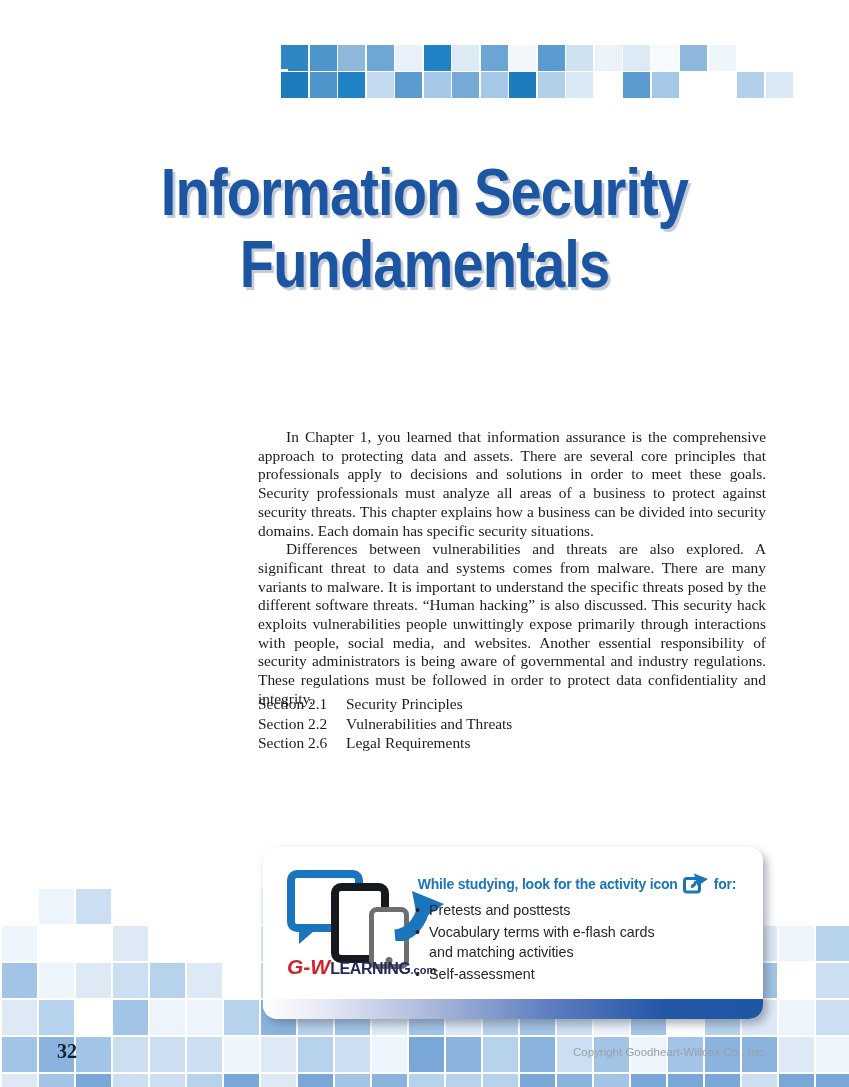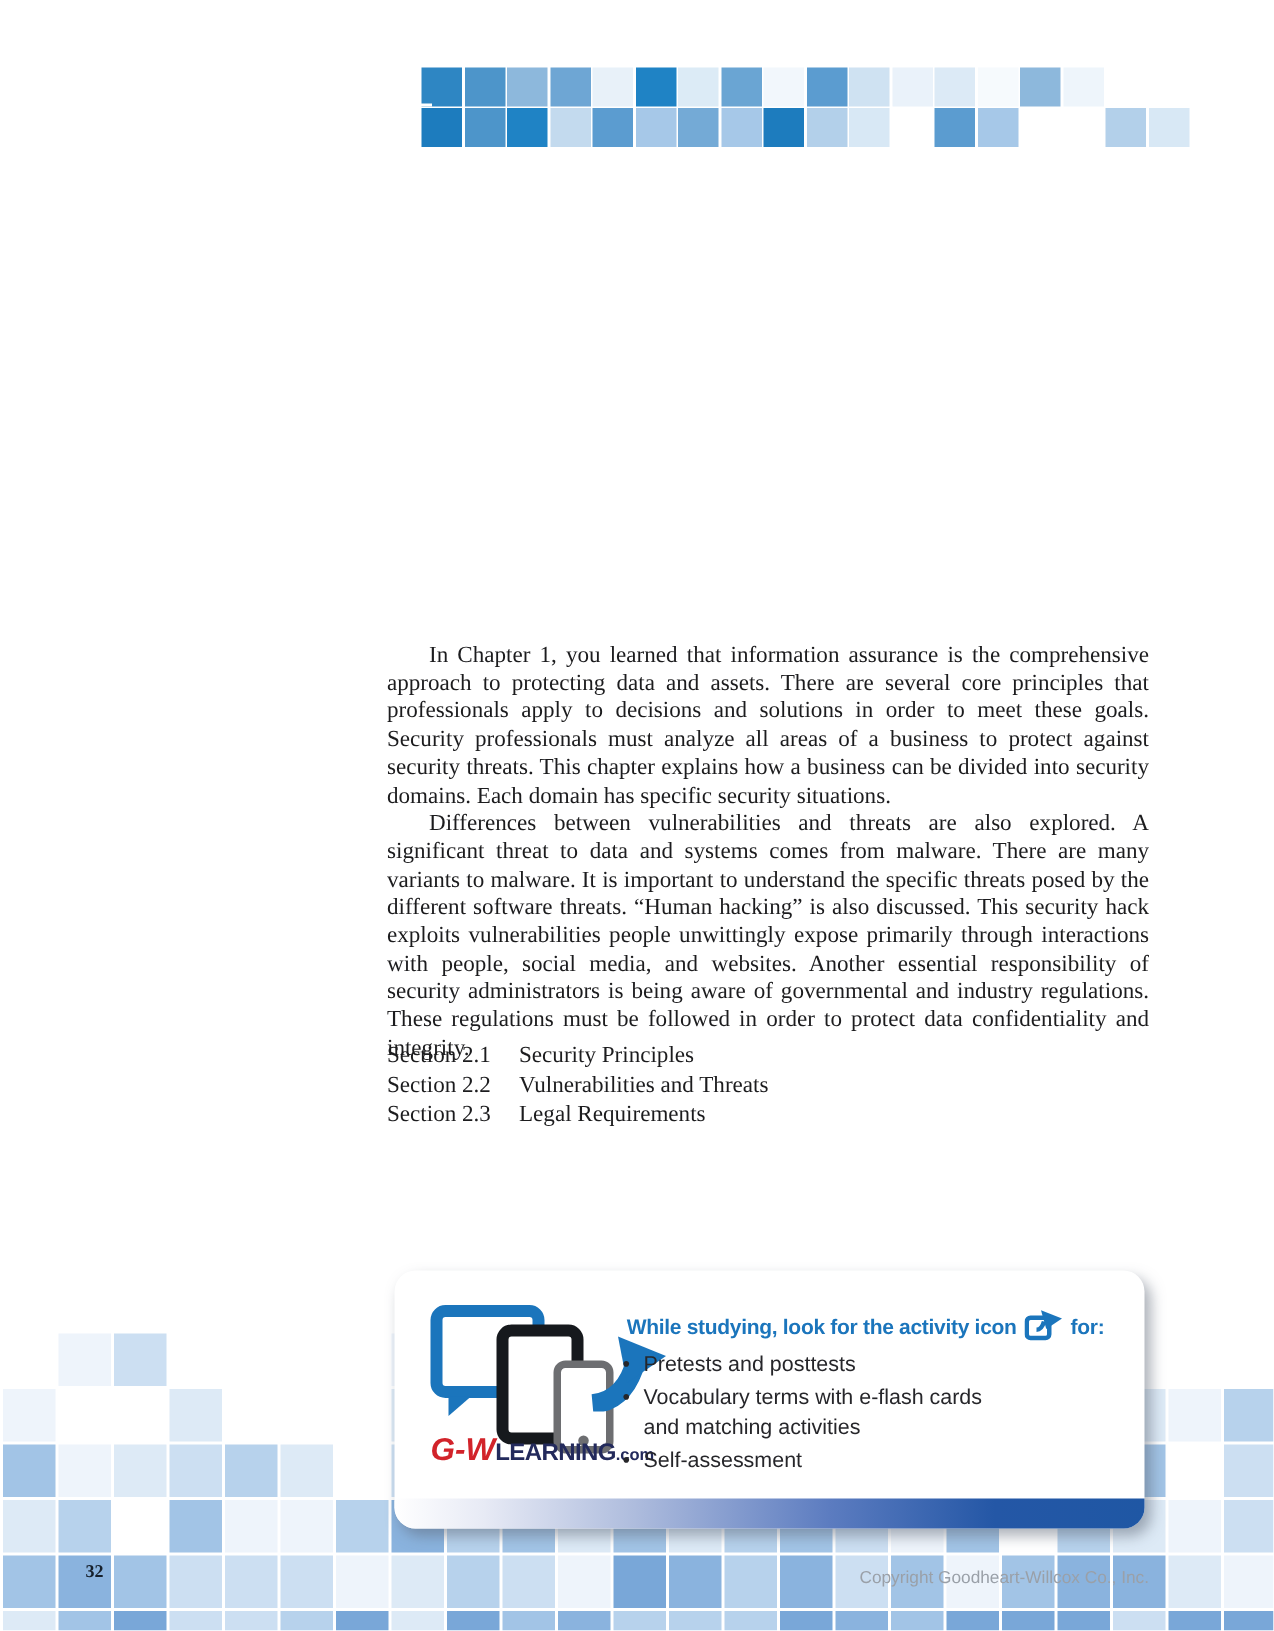--- a/index.html
+++ b/index.html
@@ -102,21 +102,21 @@
     width:7px; height:7px; border-radius:50%; background:#6d6e71;
   }
   .logo-arrow { position:absolute; left:104px; top:22px; }
   .logo-text { position:absolute; left:0; top:88px; white-space:nowrap; }
   .logo-text .gw { color:var(--logo-red,#d2232a); font-weight:bold; font-style:italic; font-size:21px; }
   .logo-text .learning { color:var(--logo-navy,#232a5c); font-weight:bold; font-size:16px; letter-spacing:-0.4px; }
   .logo-text .domain { color:var(--logo-navy,#232a5c); font-weight:bold; font-size:11px; }
   
   .page-number {
     position:absolute; left:57px; top:1040px; z-index:4;
-    font-family:"Liberation Serif", serif; font-weight:bold; font-size:12px; color:#16202c;
+    font-family:"Liberation Serif", serif; font-weight:bold; font-size:20px; color:#16202c;
   }
   .copyright {
     position:absolute; right:83px; top:1046px; z-index:4;
     font-size:11.5px; color:var(--copyright-gray,#9aa0a8);
   }
 </style>
 </head>
 <body>
 
 <div class="page">
@@ -262,37 +262,41 @@
       <div class="mosaic-cell" style="left: 594.5px; top: 72px; width: 27px; height: 26px; background: rgb(255, 255, 255); z-index: 1;"></div>
       <div class="mosaic-cell" style="left: 623px; top: 72px; width: 27px; height: 26px; background: rgb(91, 156, 208); z-index: 1;"></div>
       <div class="mosaic-cell" style="left: 651.5px; top: 72px; width: 27px; height: 26px; background: rgb(166, 200, 232); z-index: 1;"></div>
       <div class="mosaic-cell" style="left: 680px; top: 72px; width: 27px; height: 26px; background: rgb(255, 255, 255); z-index: 1;"></div>
       <div class="mosaic-cell" style="left: 708.5px; top: 72px; width: 27px; height: 26px; background: rgb(255, 255, 255); z-index: 1;"></div>
       <div class="mosaic-cell" style="left: 737px; top: 72px; width: 27px; height: 26px; background: rgb(179, 208, 234); z-index: 1;"></div>
       <div class="mosaic-cell" style="left: 765.5px; top: 72px; width: 27px; height: 26px; background: rgb(216, 232, 245); z-index: 1;"></div>
     </div>
   <div class="banner-divider"></div>
 
+  <h1 class="title">
+    <span class="tline">Information Security</span>
+    <span class="tline">Fundamentals</span>
+  </h1>
 
   <div class="intro">
     <p>In Chapter 1, you learned that information assurance is the comprehensive approach to protecting data and assets. There are several core principles that professionals apply to decisions and solutions in order to meet these goals. Security professionals must analyze all areas of a business to protect against security threats. This chapter explains how a business can be divided into security domains. Each domain has specific security situations.</p>
     <p>Differences between vulnerabilities and threats are also explored. A significant threat to data and systems comes from malware. There are many variants to malware. It is important to understand the specific threats posed by the different software threats. “Human hacking” is also discussed. This security hack exploits vulnerabilities people unwittingly expose primarily through interactions with people, social media, and websites. Another essential responsibility of security administrators is being aware of governmental and industry regulations. These regulations must be followed in order to protect data confidentiality and integrity.</p>
   </div>
 
   <div class="preview">
     <div class="sec-row">
       <span class="sec-label">Section 2.1</span>
       <span class="sec-title">Security Principles</span>
     </div>
     <div class="sec-row">
       <span class="sec-label">Section 2.2</span>
       <span class="sec-title">Vulnerabilities and Threats</span>
     </div>
     <div class="sec-row">
-      <span class="sec-label">Section 2.3</span>
+      <span class="sec-label">Section 2.6</span>
       <span class="sec-title">Legal Requirements</span>
     </div>
   </div>
 
   <div class="activity-box">
 
     <div class="logo">
       <div class="monitor"></div>
       <div class="monitor-tail"></div>
       <div class="tablet"></div>

